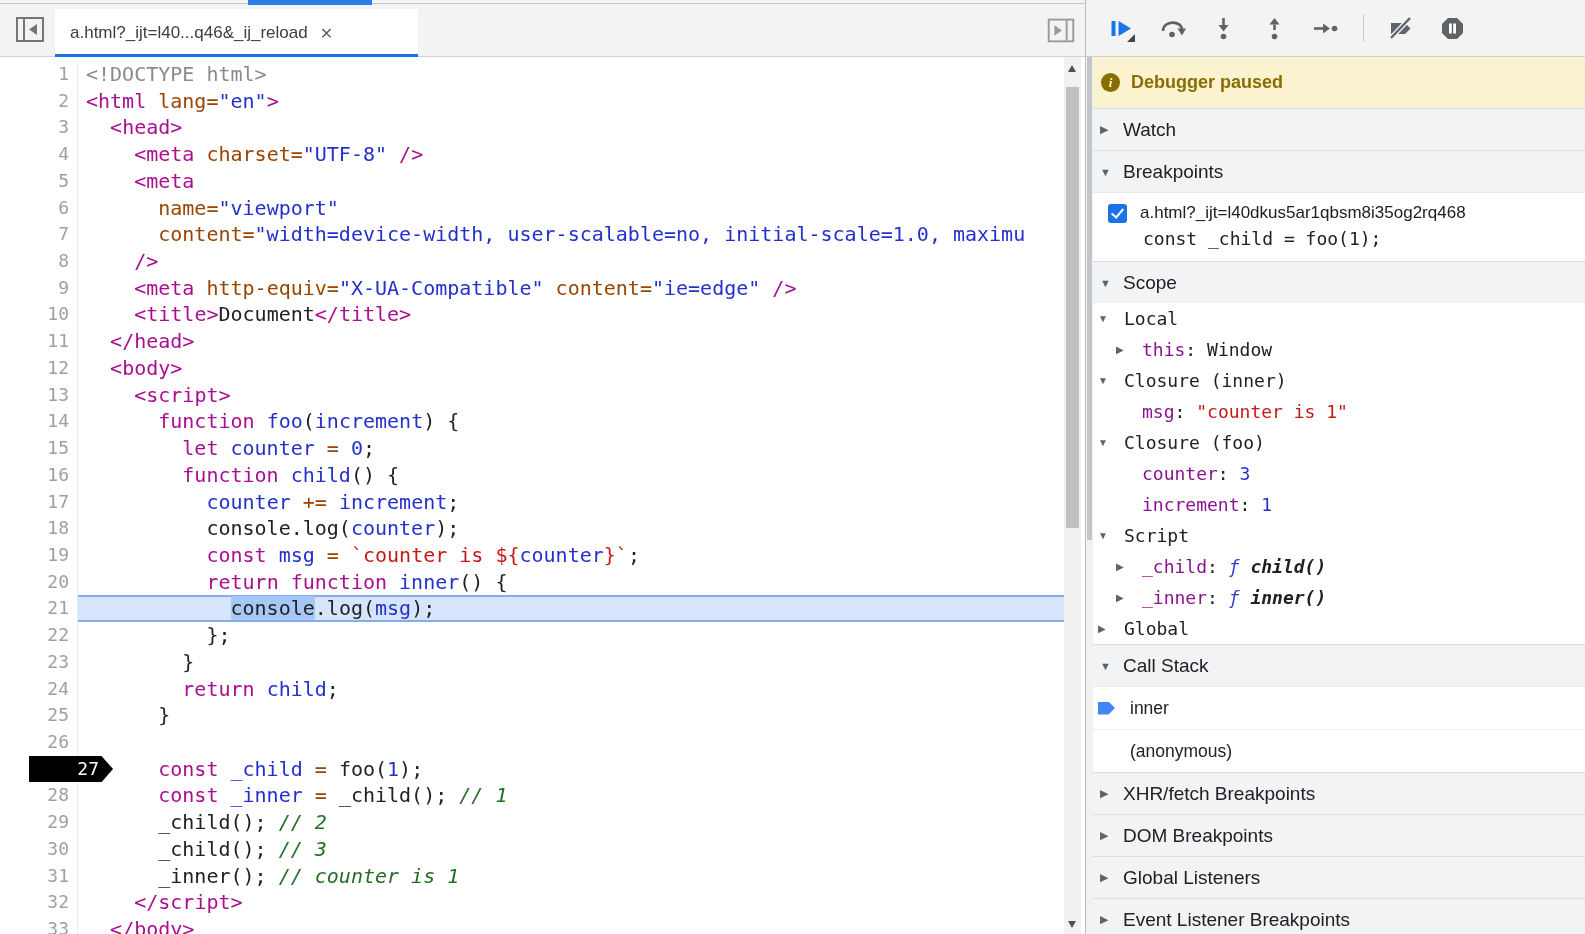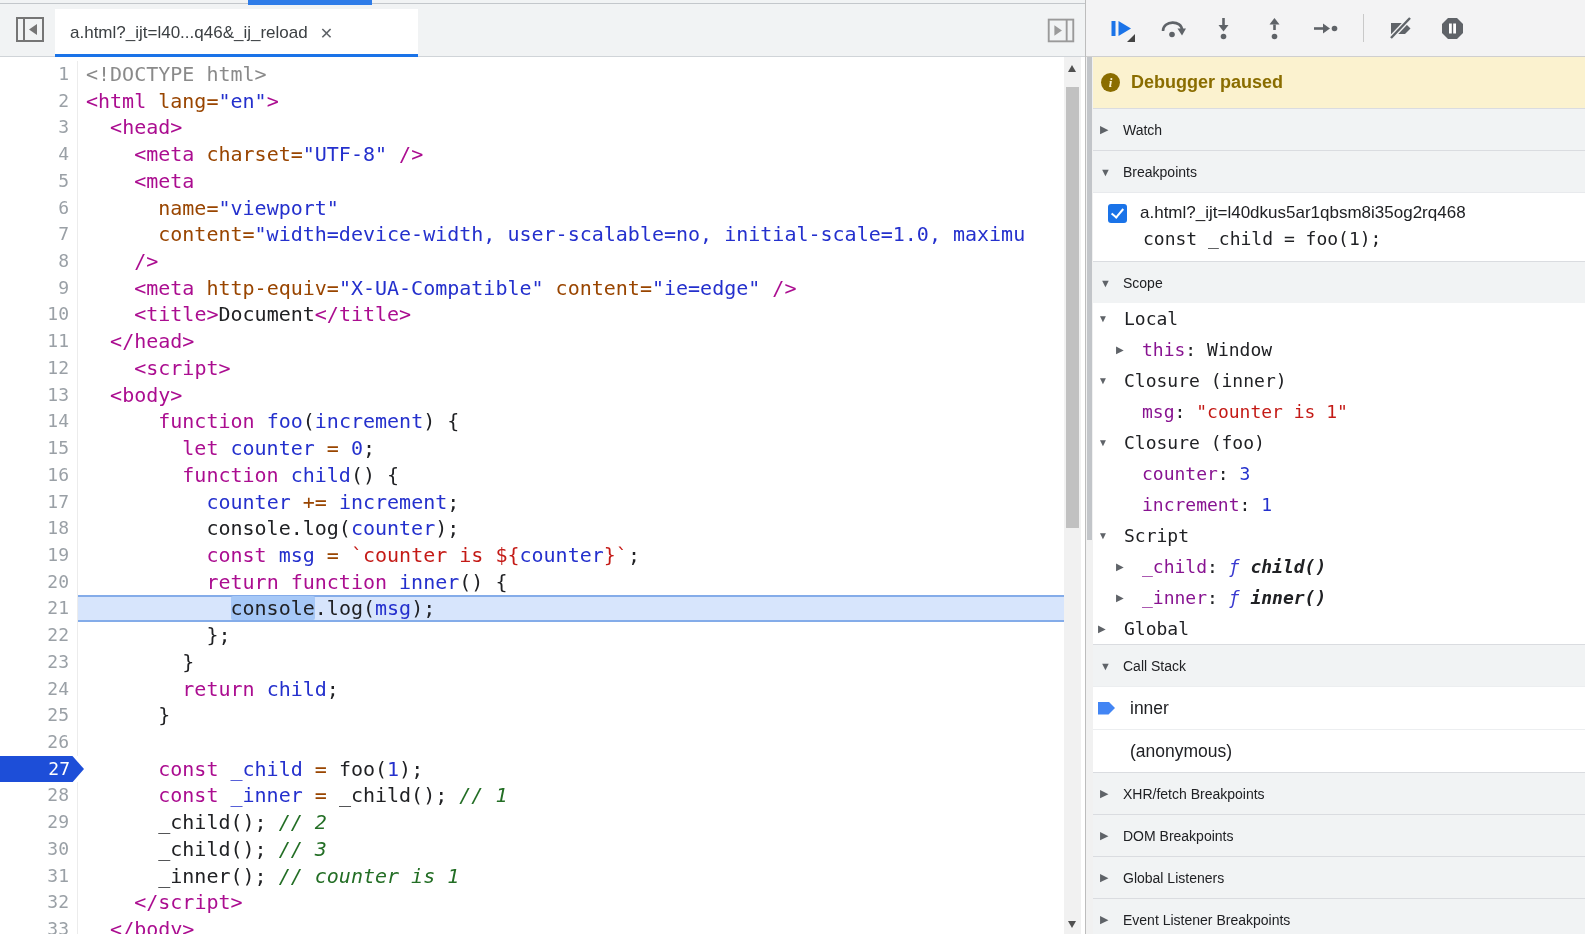--- a/index.html
+++ b/index.html
@@ -16,22 +16,22 @@
   #file-tab{position:absolute;left:55px;top:9px;width:363px;height:48px;background:#fff;display:flex;align-items:center;}
   #file-tab .underline{position:absolute;left:0;bottom:0;width:100%;height:3px;background:#1a73e8;}
   #tab-label{font-size:17px;color:#3c4043;padding-left:15px;white-space:nowrap;overflow:hidden;}
   #tab-close{margin-left:12px;font-size:16px;color:#5f6368;cursor:pointer;}
   
   #code-area{position:absolute;left:0;top:57px;width:1064px;height:877px;background:#fff;overflow:hidden;}
   #gutter{position:absolute;left:0;top:4px;width:84px;}
   .gutter-cell{width:78px;height:26.72px;line-height:26.72px;box-sizing:border-box;text-align:right;
       padding-right:8px;font-family:"DejaVu Sans Mono","Liberation Mono",monospace;font-size:18px;color:#9aa0a6;
       border-right:1px solid #ececec;}
-  .gutter-cell.bp{width:84px;border-right:none;background:#1d4ed8;color:#fff;padding-right:14px;
-      clip-path:polygon(0 0,86% 0,100% 50%,86% 100%,0 100%);}
+  .gutter-cell.bp{width:84px;border-right:none;background:#000000;color:#fff;padding-right:14px;
+      clip-path:polygon(0 0,86% 0,100% 50%,86% 100%,0 100%);margin-left:29px;}
   #code-content{position:absolute;left:78px;top:4px;width:986px;}
   .code-line{height:26.72px;line-height:26.72px;white-space:pre;overflow:hidden;padding-left:8px;
       font-family:"DejaVu Sans Mono","Liberation Mono",monospace;font-size:20px;color:#202124;}
   .code-line.exec{background:#d7e5fc;box-shadow:inset 0 2px 0 #84ace9,inset 0 -2px 0 #84ace9;}
   .tok{}
   .t-plain{color:#202124;} .t-gray{color:#8a8a8a;} .t-tag{color:#ab0d90;} .t-kw{color:#ab0d90;}
   .t-attr{color:#994500;} .t-op{color:#994500;} .t-val{color:#2430cd;} .t-var{color:#2430cd;}
   .t-num{color:#2430cd;} .t-str{color:#c41a16;} .t-com{color:#236e25;font-style:italic;}
   .t-sel{color:#202124;background:#a6c8f7;border-radius:2px;text-align:right;}
   
@@ -49,21 +49,21 @@
   #dbg-toolbar .tbtn{background:none;border:none;padding:0;width:27px;height:27px;cursor:pointer;position:relative;}
   .tb-sep{width:1px;height:28px;background:#c9c9c9;}
   #sb-content{position:absolute;left:0;top:57px;width:499px;}
   #paused-banner{height:51px;background:#fbf2cf;display:flex;align-items:center;padding-left:15px;box-sizing:border-box;}
   #info-icon{width:19px;height:19px;border-radius:50%;background:#8a6d00;color:#fbf2cf;font-size:13px;font-weight:bold;
       display:flex;align-items:center;justify-content:center;font-family:"Liberation Serif",serif;font-style:italic;}
   #paused-label{margin-left:11px;font-size:18px;font-weight:bold;color:#8a6d00;}
   .sec-header{height:42px;background:#f1f3f4;border-top:1px solid #dadce0;box-sizing:border-box;
       display:flex;align-items:center;cursor:pointer;}
   .sec-header .exp{width:11px;margin-left:14px;margin-right:12px;font-size:11px;color:#5f6368;}
-  .sec-header .lbl{font-size:14px;color:#202124;}
+  .sec-header .lbl{font-size:19px;color:#202124;}
   
   #bp-entry{background:#fff;padding:10px 0 12px 22px;border-top:1px solid #e8eaed;}
   #bp-row1{display:flex;align-items:center;}
   #bp-check{width:19px;height:19px;border-radius:3px;background:#1a73e8;position:relative;flex:0 0 auto;cursor:pointer;}
   #bp-check:after{content:"";position:absolute;left:6px;top:2px;width:5px;height:10px;border:solid #fff;border-width:0 2.5px 2.5px 0;transform:rotate(40deg);}
   #bp-file{margin-left:13px;font-size:17px;color:#202124;white-space:nowrap;overflow:hidden;}
   #bp-snippet{margin-left:35px;margin-top:5px;font-family:"DejaVu Sans Mono","Liberation Mono",monospace;font-size:18px;color:#202124;white-space:pre;}
   
   #scope-rows{background:#fff;}
   .scope-row{height:31px;display:flex;align-items:center;font-family:"DejaVu Sans Mono","Liberation Mono",monospace;
@@ -151,22 +151,22 @@
           <div class="code-line"><span class="tok t-tag">&lt;html </span><span class="tok t-attr">lang=</span><span class="tok t-val">"en"</span><span class="tok t-tag">&gt;</span></div>
           <div class="code-line"><span class="tok t-plain">  </span><span class="tok t-tag">&lt;head&gt;</span></div>
           <div class="code-line"><span class="tok t-plain">    </span><span class="tok t-tag">&lt;meta </span><span class="tok t-attr">charset=</span><span class="tok t-val">"UTF-8"</span><span class="tok t-tag"> /&gt;</span></div>
           <div class="code-line"><span class="tok t-plain">    </span><span class="tok t-tag">&lt;meta</span></div>
           <div class="code-line"><span class="tok t-plain">      </span><span class="tok t-attr">name=</span><span class="tok t-val">"viewport"</span></div>
           <div class="code-line"><span class="tok t-plain">      </span><span class="tok t-attr">content=</span><span class="tok t-val">"width=device-width, user-scalable=no, initial-scale=1.0, maximu</span></div>
           <div class="code-line"><span class="tok t-plain">    </span><span class="tok t-tag">/&gt;</span></div>
           <div class="code-line"><span class="tok t-plain">    </span><span class="tok t-tag">&lt;meta </span><span class="tok t-attr">http-equiv=</span><span class="tok t-val">"X-UA-Compatible"</span><span class="tok t-attr"> content=</span><span class="tok t-val">"ie=edge"</span><span class="tok t-tag"> /&gt;</span></div>
           <div class="code-line"><span class="tok t-plain">    </span><span class="tok t-tag">&lt;title&gt;</span><span class="tok t-plain">Document</span><span class="tok t-tag">&lt;/title&gt;</span></div>
           <div class="code-line"><span class="tok t-plain">  </span><span class="tok t-tag">&lt;/head&gt;</span></div>
+          <div class="code-line"><span class="tok t-plain">  </span><span class="tok t-tag">&lt;body&gt;</span></div>
           <div class="code-line"><span class="tok t-plain">    </span><span class="tok t-tag">&lt;script&gt;</span></div>
-          <div class="code-line"><span class="tok t-plain">  </span><span class="tok t-tag">&lt;body&gt;</span></div>
           <div class="code-line"><span class="tok t-plain">      </span><span class="tok t-kw">function </span><span class="tok t-var">foo</span><span class="tok t-plain">(</span><span class="tok t-var">increment</span><span class="tok t-plain">) {</span></div>
           <div class="code-line"><span class="tok t-plain">        </span><span class="tok t-kw">let </span><span class="tok t-var">counter</span><span class="tok t-op"> = </span><span class="tok t-num">0</span><span class="tok t-plain">;</span></div>
           <div class="code-line"><span class="tok t-plain">        </span><span class="tok t-kw">function </span><span class="tok t-var">child</span><span class="tok t-plain">() {</span></div>
           <div class="code-line"><span class="tok t-plain">          </span><span class="tok t-var">counter</span><span class="tok t-op"> += </span><span class="tok t-var">increment</span><span class="tok t-plain">;</span></div>
           <div class="code-line"><span class="tok t-plain">          console.log(</span><span class="tok t-var">counter</span><span class="tok t-plain">);</span></div>
           <div class="code-line"><span class="tok t-plain">          </span><span class="tok t-kw">const </span><span class="tok t-var">msg</span><span class="tok t-op"> = </span><span class="tok t-str">`counter is ${</span><span class="tok t-var">counter</span><span class="tok t-str">}`</span><span class="tok t-plain">;</span></div>
           <div class="code-line"><span class="tok t-plain">          </span><span class="tok t-kw">return function </span><span class="tok t-var">inner</span><span class="tok t-plain">() {</span></div>
           <div class="code-line exec"><span class="tok t-plain">            </span><span class="tok t-sel">console</span><span class="tok t-plain">.log(</span><span class="tok t-var">msg</span><span class="tok t-plain">);</span></div>
           <div class="code-line"><span class="tok t-plain">          };</span></div>
           <div class="code-line"><span class="tok t-plain">        }</span></div>

